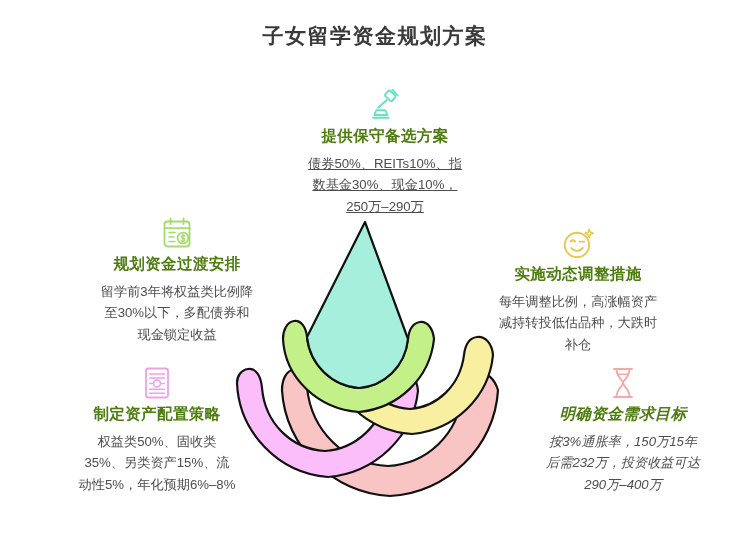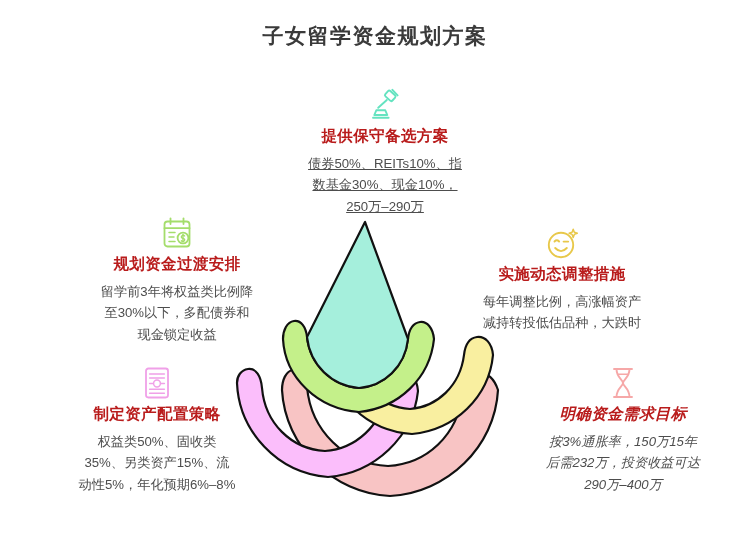--- a/index.html
+++ b/index.html
@@ -50,35 +50,35 @@
   }
   .callout .icon {
     display: block;
     margin: 0 auto 4px auto;
     height: 34px;
     line-height: 0;
   }
   .callout .c-title {
     font-size: 15.5px;
     font-weight: bold;
-    color: #b91c1c;
+    color: #4d7c0f;
     letter-spacing: 0.4px;
     margin-bottom: 6px;
     white-space: nowrap;
   }
   .callout .c-body {
     font-size: 13.2px;
     color: #4d4d4d;
     line-height: 1.62;
   }
 
   
   #callout-top      { left: 255px; top: 88px;  width: 260px; }
   #callout-left-mid { left: 58px;  top: 216px; width: 238px; }
-  #callout-right-mid{ left: 452px; top: 226px; width: 220px; }
+  #callout-right-mid{ left: 468px; top: 226px; width: 220px; }
   #callout-bot-left { left: 32px;  top: 366px; width: 250px; }
   #callout-bot-right{ left: 498px; top: 366px; width: 250px; font-style: italic; }
 
   #callout-top .c-body      { padding: 0 22px; text-decoration: underline; }
   #callout-left-mid .c-body { padding: 0 2px; }
   #callout-right-mid .c-body{ padding: 0 2px; }
   #callout-bot-left .c-body { padding: 0 4px; }
   #callout-bot-right .c-body{ padding: 0 8px; }
 </style>
 </head>
@@ -195,20 +195,21 @@
           <line x1="18.6" y1="15.6" x2="23.2" y2="15.6"></line>
           <path d="M10.2 22.0 q5.8 6.2 11.6 0"></path>
           <path d="M28.2 3.2 l1.1 3.0 l3.0 1.1 l-3.0 1.1 l-1.1 3.0 l-1.1 -3.0 l-3.0 -1.1 l3.0 -1.1 Z" stroke-width="1.5"></path>
         </g>
       </svg>
     </span>
     <div class="c-title">实施动态调整措施</div>
     <div class="c-body">
       <div>每年调整比例，高涨幅资产</div>
       <div>减持转投低估品种，大跌时</div>
+      <div>补仓</div>
     </div>
   </div>
 
   <div class="callout" id="callout-bot-left">
     <span class="icon">
       <svg width="28" height="34" viewBox="0 0 28 34" xmlns="http://www.w3.org/2000/svg">
         <g fill="none" stroke="#F0A0E8" stroke-width="1.8" stroke-linecap="round" stroke-linejoin="round">
           <rect x="3" y="2.5" width="22" height="29" rx="2.4"></rect>
           <line x1="6.6" y1="8.0" x2="21.4" y2="8.0" stroke-width="1.4"></line>
           <line x1="6.6" y1="12.0" x2="21.4" y2="12.0" stroke-width="1.4"></line>

